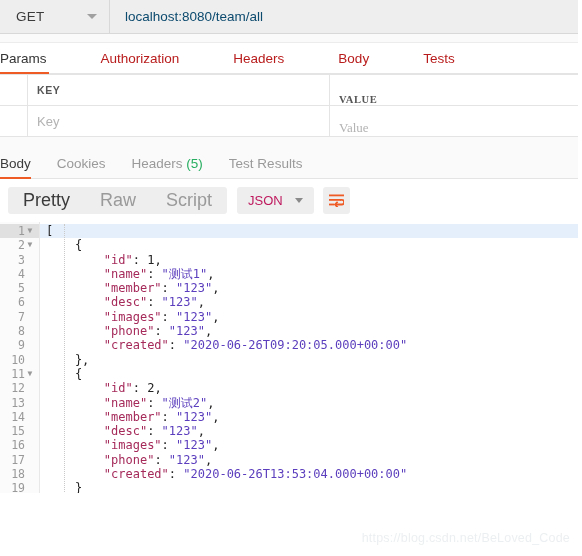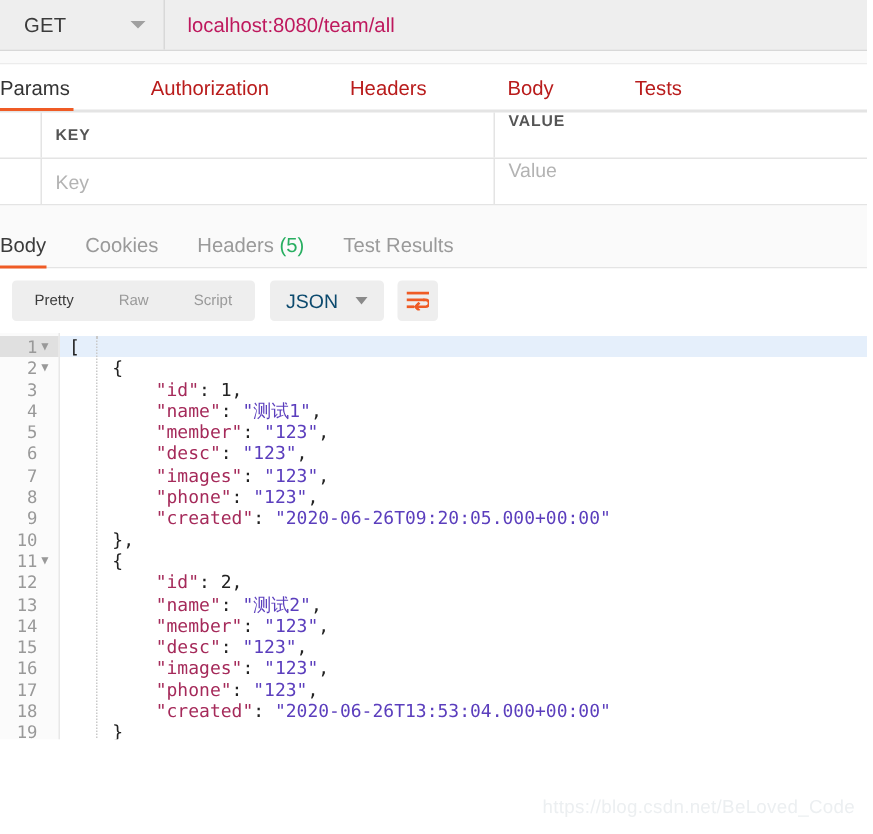--- a/index.html
+++ b/index.html
@@ -15,21 +15,21 @@
   
   .urlbar{display:flex;align-items:stretch;height:33px;background:#eeeeee;
           border-bottom:1px solid #d8d8d8;}
   .method{width:110px;display:flex;align-items:center;justify-content:space-between;
           padding:0 12px 0 16px;border-right:1px solid #d8d8d8;
           background:#eeeeee;box-sizing:border-box;}
   .method-label{font-size:13.5px;color:#3b3b3b;letter-spacing:.2px;}
   .caret{width:0;height:0;border-left:5px solid transparent;border-right:5px solid transparent;
          border-top:5px solid #a0a0a0;}
   .url{flex:1;display:flex;align-items:center;padding-left:15px;background:#eeeeee;}
-  .url-text{font-size:13.5px;color:#be185d;}
+  .url-text{font-size:13.5px;color:#0c4a6e;}
 
   
   .band{height:8px;background:#fafafa;border-bottom:1px solid #ececec;}
 
   
   .reqtabs{height:30px;display:flex;align-items:flex-end;background:#ffffff;
            border-bottom:1px solid #e4e4e4;position:relative;gap:24px;}
   .rtab{font-size:13.5px;color:#b91c1c;padding:0 0 7px 0;margin-right:30px;
         position:relative;white-space:nowrap;}
   .rtab:first-child{margin-left:0;}
@@ -37,42 +37,42 @@
   .rtab.active:after{content:"";position:absolute;left:-2px;right:-2px;bottom:-1px;
         height:2px;background:#ef5b25;}
 
   
   .qp-title{padding:10px 0 9px 8px;font-size:13px;color:#4a4a4a;background:#fff;}
   .ptable{border-top:1px solid #e4e4e4;}
   .prow{display:flex;height:30px;border-bottom:1px solid #e4e4e4;}
   .pcheck{width:28px;border-right:1px solid #e4e4e4;box-sizing:border-box;}
   .pkey{width:302px;border-right:1px solid #e4e4e4;box-sizing:border-box;
         display:flex;align-items:center;padding-left:9px;}
-  .pval{flex:1;display:flex;align-items:flex-start;padding-left:9px;box-sizing:border-box;}
+  .pval{flex:1;display:flex;align-items:flex-end;padding-left:9px;box-sizing:border-box;font-family:Liberation Serif, serif;}
   .hdr-text{font-size:10.5px;font-weight:bold;color:#555;letter-spacing:.6px;}
   .ph-text{font-size:13px;color:#b3b3b3;}
 
   
   .restabs{height:33px;display:flex;align-items:flex-end;background:#fafafa;
            border-bottom:1px solid #e4e4e4;padding-top:8px;}
   .stab{font-size:13.5px;color:#9a9a9a;margin-right:26px;padding-bottom:7px;
         position:relative;white-space:nowrap;}
   .stab.active{color:#3b3b3b;}
   .stab.active:after{content:"";position:absolute;left:0;right:0;bottom:-1px;
         height:2px;background:#ef5b25;}
   .hcount{color:#27ae60;}
 
   
   .fmtbar{height:43px;display:flex;align-items:center;background:#fff;padding-left:8px;}
   .seg{display:flex;align-items:center;background:#eeeeee;border-radius:3px;height:27px;}
-  .seg-item{font-size:10px;color:#9a9a9a;padding:0 15px;line-height:27px;}
+  .seg-item{font-size:18px;color:#9a9a9a;padding:0 15px;line-height:27px;}
   .seg-item.active{color:#3b3b3b;}
   .dd{display:flex;align-items:center;gap:12px;background:#eeeeee;border-radius:3px;
       height:27px;padding:0 11px;margin-left:10px;}
-  .dd-label{font-size:13px;color:#0c4a6e;}
+  .dd-label{font-size:13px;color:#be185d;}
   .caret2{width:0;height:0;border-left:4.5px solid transparent;border-right:4.5px solid transparent;
           border-top:5px solid #8a8a8a;}
   .wrapbtn{width:27px;height:27px;background:#eeeeee;border-radius:3px;margin-left:9px;
            display:flex;align-items:center;justify-content:center;}
 
   
   .code{position:relative;display:flex;background:#fff;height:271px;overflow:hidden;
         font-family:"DejaVu Sans Mono","Liberation Mono",monospace;font-size:12px;}
   .gutter{width:40px;background:#fbfbfb;border-right:1px solid #e8e8e8;flex:none;
           padding-top:2px;box-sizing:border-box;}

